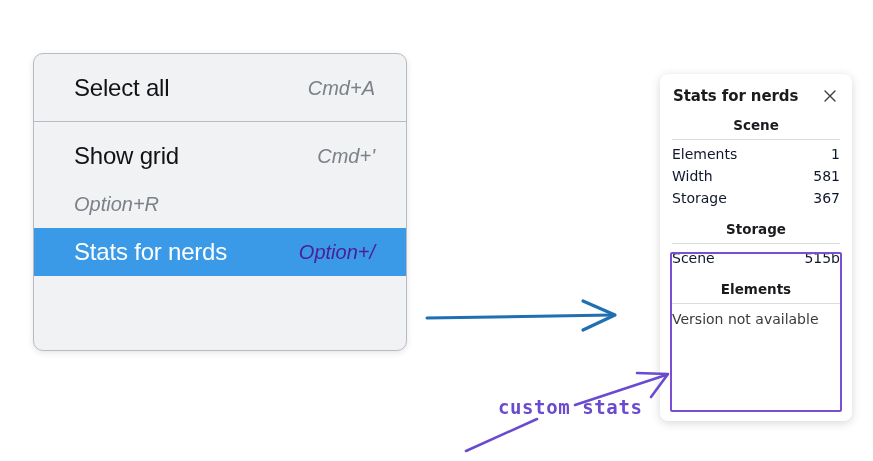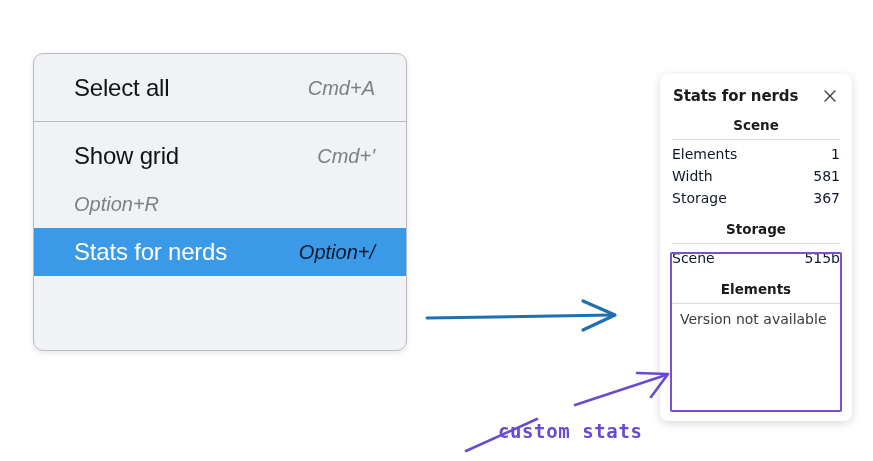--- a/index.html
+++ b/index.html
@@ -56,21 +56,21 @@
   .menu-item .shortcut {
     font-size: 20px;
     color: #7c8088;
     white-space: nowrap;
     font-style: italic;
   }
   .menu-item.highlighted {
     background: #3b9ae8;
   }
   .menu-item.highlighted .label { color: #ffffff; }
-  .menu-item.highlighted .shortcut { color: #0f172a; }
+  .menu-item.highlighted .shortcut { color: #4c1d95; }
   .menu-footer { height: 20px; background: #f1f2f4; }
 
   
   #stats-panel {
     position: absolute;
     left: 660px;
     top: 74px;
     width: 192px;
     height: 347px;
     background: #ffffff;
@@ -120,21 +120,21 @@
     align-items: baseline;
     font-size: 14px;
     color: #0f172a;
     padding: 3px 0;
   }
   .stat-row .k { }
   .stat-row .v { }
   .plain-row {
     font-size: 14px;
     color: #3a3a3f;
-    padding: 4px 0 0 8px;
+    padding: 4px 0 0 0;
   }
 
   
   #custom-stats-box {
     position: absolute;
     left: 670px;
     top: 252px;
     width: 172px;
     height: 160px;
     border: 2px solid #7b4fd4;
@@ -153,21 +153,20 @@
   #handwriting {
     position: absolute;
     left: 498px;
     top: 396px;
     font-family: "DejaVu Sans Mono", monospace;
     font-size: 19px;
     font-weight: bold;
     color: #6a4bd0;
     letter-spacing: 0.6px;
     white-space: nowrap;
-    margin-top: 24px;
   }
 </style>
 </head>
 <body>
 
 <div id="context-menu">
 
   <div class="menu-group first">
     <div class="menu-item">
       <span class="label">Select all</span>

